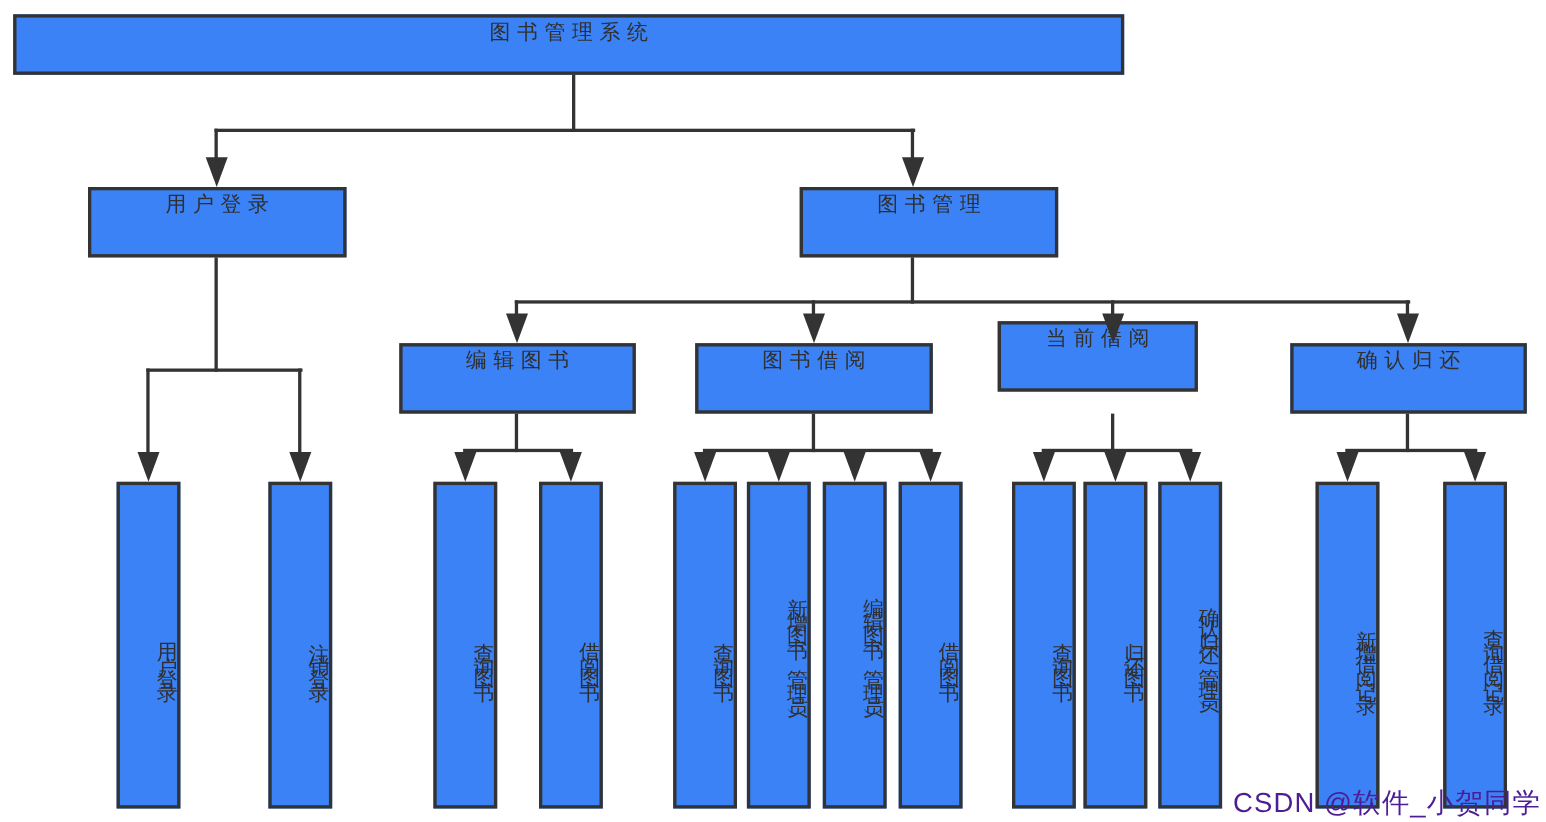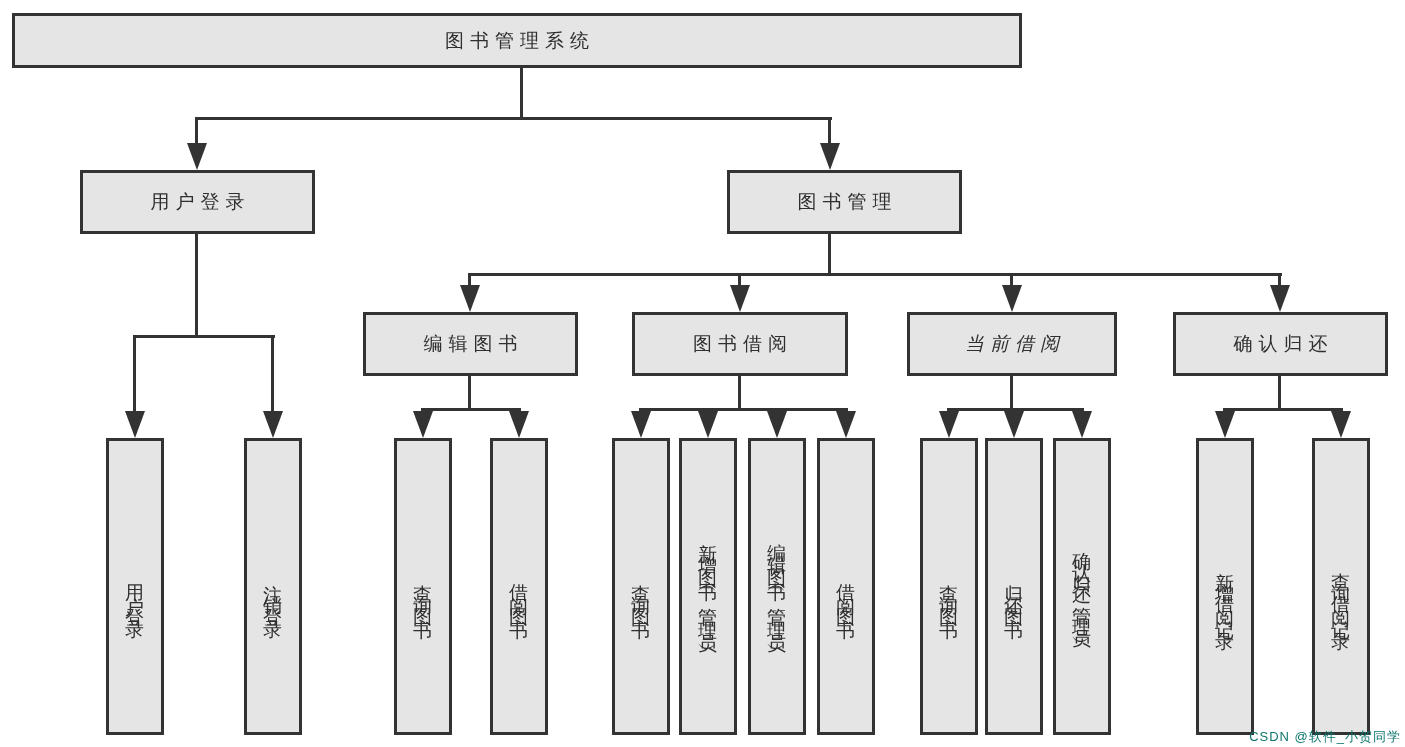--- a/index.html
+++ b/index.html
@@ -8,24 +8,24 @@
     width: 1405px;
     height: 747px;
     background: #ffffff;
     overflow: hidden;
     font-family: "Liberation Sans", "DejaVu Sans", sans-serif;
   }
   .node {
     position: absolute;
     box-sizing: border-box;
     border: 3px solid #333333;
-    background: #e5e5e5;
+    background: #3b82f6;
     color: #2f2f2f;
     display: flex;
-    align-items: center;
+    align-items: flex-start;
     justify-content: center;
   }
   .node.h {
     font-size: 19px;
     letter-spacing: 6px;
     text-indent: 6px; 
     white-space: nowrap;
   }
   .node.v {
     writing-mode: vertical-rl;
@@ -45,22 +45,22 @@
     width: 0;
     height: 0;
     border-left: 10px solid transparent;
     border-right: 10px solid transparent;
     border-top: 27px solid #333333;
   }
   .watermark {
     position: absolute;
     right: 4px;
     bottom: 1px;
-    font-size: 13px;
-    color: #0f766e;
+    font-size: 25px;
+    color: #4c1d95;
     letter-spacing: 1px;
     z-index: 5;
     white-space: nowrap;
   }
 </style>
 </head>
 <body>
 
 <div class="canvas">
 
@@ -74,21 +74,21 @@
   <div class="node h" style="left:712px; top:170px; width:235px; height:64px;margin-left:15px;">
     <span>图书管理</span>
   </div>
 
   <div class="node h" style="left:363px; top:312px; width:215px; height:64px;">
     <span>编辑图书</span>
   </div>
   <div class="node h" style="left:632px; top:312px; width:216px; height:64px;">
     <span>图书借阅</span>
   </div>
-  <div class="node h" style="left:907px; top:312px; width:210px; height:64px;font-style:italic;">
+  <div class="node h" style="left:907px; top:292px; width:182px; height:64px;">
     <span>当前借阅</span>
   </div>
   <div class="node h" style="left:1173px; top:312px; width:215px; height:64px;">
     <span>确认归还</span>
   </div>
 
   <div class="node v" style="left:106px; top:438px; width:58px; height:297px;">
     <span>用户登录</span>
   </div>
   <div class="node v" style="left:244px; top:438px; width:58px; height:297px;">

